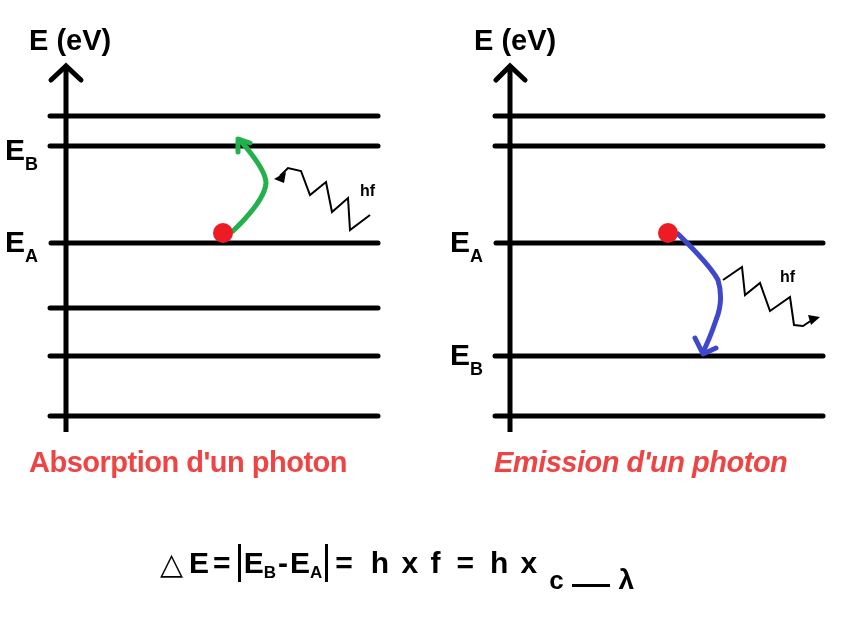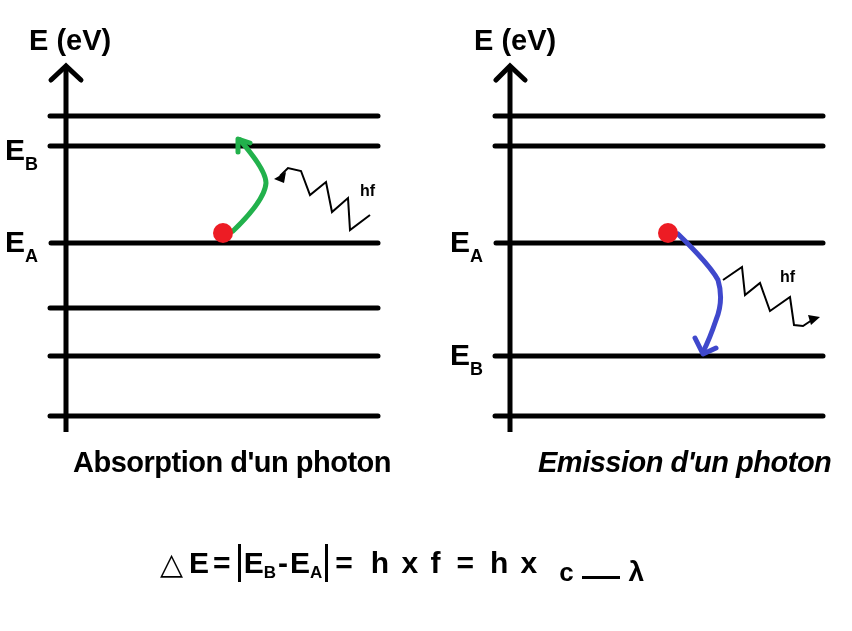--- a/index.html
+++ b/index.html
@@ -1,31 +1,31 @@
 <!DOCTYPE html>
 <html><head>
 <meta charset="utf-8">
 <style>
   html, body { margin: 0; padding: 0; background: #ffffff; }
   body { width: 852px; height: 631px; position: relative; overflow: hidden;
          font-family: "Liberation Sans", sans-serif; }
   svg.diagram { position: absolute; left: 0; top: 0; }
   .lbl { font-family: "Liberation Sans", sans-serif; font-weight: bold; fill: #000; }
   .caption { position: absolute; font-family: "Liberation Sans", sans-serif;
-             font-weight: bold; font-size: 29px; color: #000000; white-space: nowrap;
-             letter-spacing: -0.5px; margin-left: 44px; }
+             font-weight: bold; font-size: 29px; color: #ef4444; white-space: nowrap;
+             letter-spacing: -0.5px; }
   .formula { position: absolute; left: 160px; top: 528px; height: 70px;
              font-family: "Liberation Sans", sans-serif; font-weight: bold;
              font-size: 30px; color: #000; white-space: nowrap; display: flex;
              align-items: center; }
   .formula span { display: inline-block; }
   .sub { font-size: 17px; position: relative; top: 10px; }
   .bar { display: inline-block; width: 3px; height: 38px; background: #000; margin: 0 3px; }
   .frac { display: inline-flex; flex-direction: column; align-items: center;
-          margin-left: 22px; position: relative; top: 8px; }
+          margin-left: 12px; position: relative; top: 16px; }
   .frac .num { font-size: 26px; line-height: 28px; }
   .frac .line { width: 38px; height: 3px; background: #000; margin: 2px 0; }
   .frac .den { font-size: 28px; line-height: 30px; }
 </style>
 </head>
 <body>
 
 <svg class="diagram" width="852" height="631" viewBox="0 0 852 631">
 
   <g>

